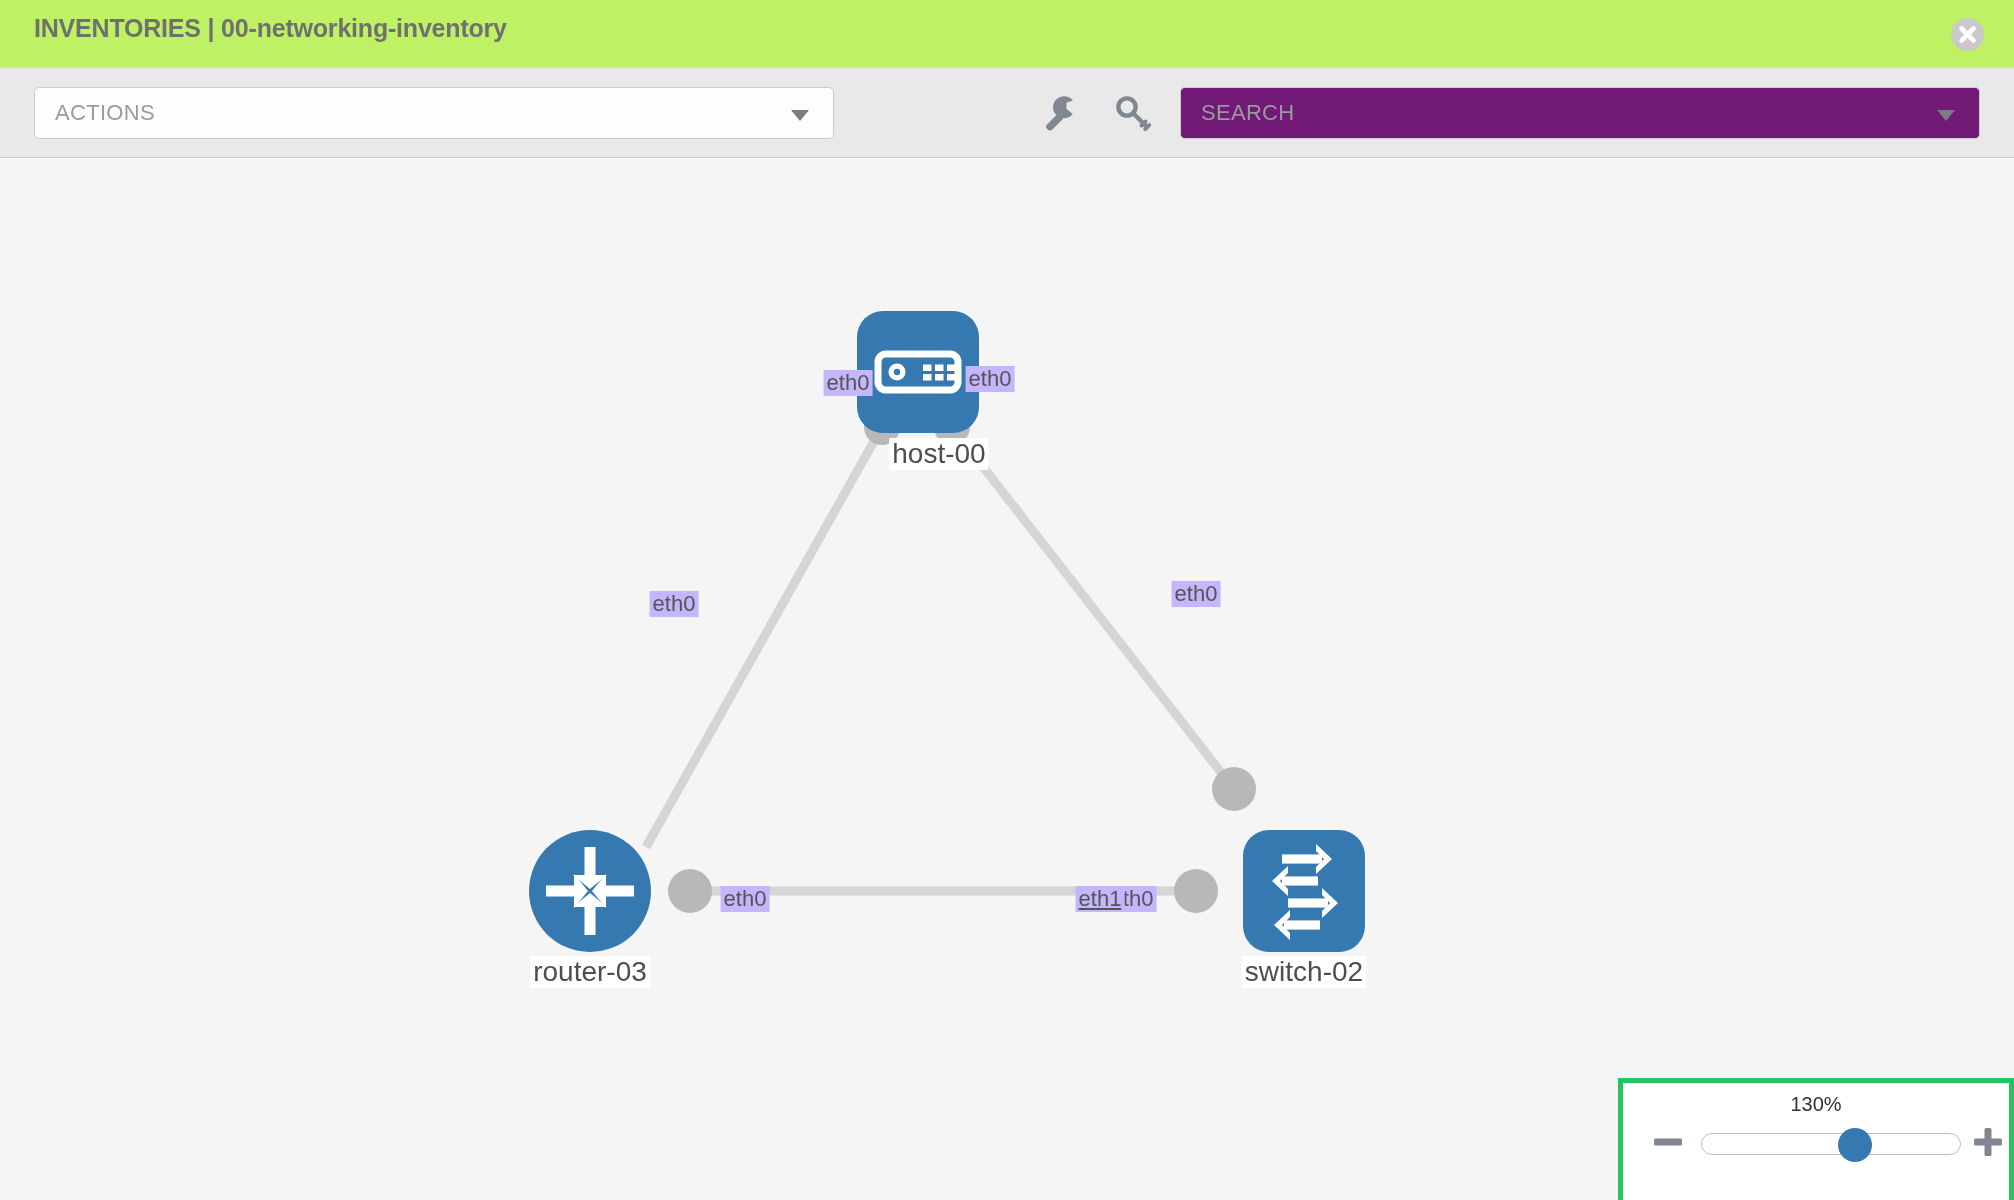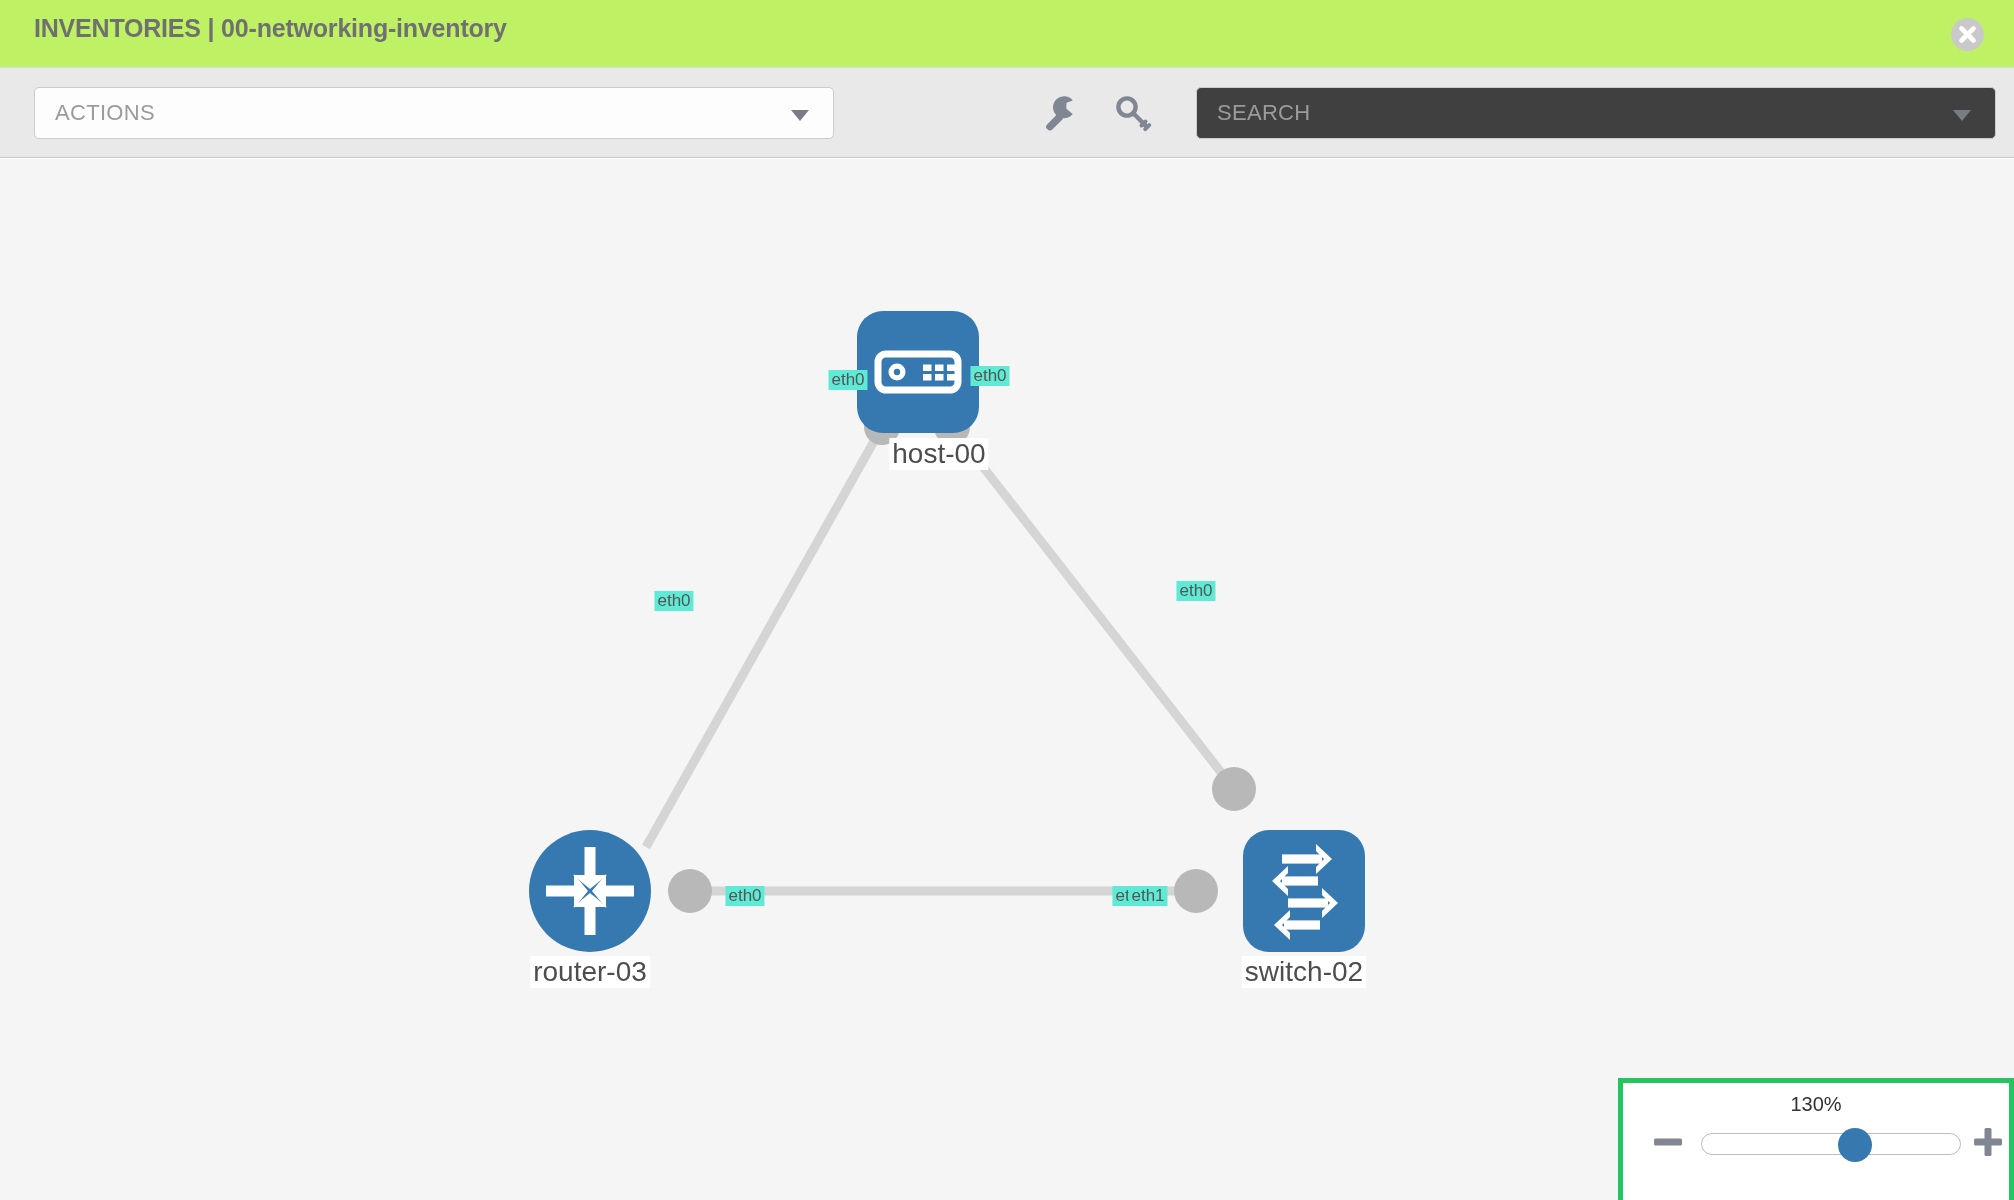--- a/index.html
+++ b/index.html
@@ -79,24 +79,23 @@
     width: 42px; height: 42px;
     cursor: pointer;
   }
   .wrench-icon { left: 1039px; }
   .key-icon { left: 1112px; }
 
   .search-select {
     position: absolute;
     left: 1180px; top: 19px;
     width: 800px; height: 52px;
-    background: #404040;
+    background: #701a75;
     border: 1px solid #cccccc;
     border-radius: 5px;
-    margin-left: 16px;
   }
   .search-select .label {
     position: absolute;
     left: 20px; top: 12px;
     font-size: 22px;
     color: #9b9b9b;
     letter-spacing: 0.3px;
   }
 
   
@@ -118,23 +117,23 @@
     position: absolute;
     font-size: 28px;
     color: #4d4d4d;
     background: #ffffff;
     padding: 0 3px;
     white-space: nowrap;
     transform: translateX(-50%);
   }
   .iface-label {
     position: absolute;
-    font-size: 17px;
+    font-size: 22px;
     color: #555555;
-    background: #5eead4;
+    background: #c4b5fd;
     padding: 0 3px;
     white-space: nowrap;
     transform: translateX(-50%);
   }
 
   
   .zoom-panel {
     position: absolute;
     left: 1618px; top: 1078px;
     width: 396px; height: 152px;
@@ -314,21 +313,21 @@
     <div id="labels-layer">
         <div class="node-label" style="left: 918px; top: 279px; margin-left: 21px;">host-00</div>
         <div class="node-label" style="left: 590px; top: 797px;">router-03</div>
         <div class="node-label" style="left: 1304px; top: 797px;">switch-02</div>
         <div class="iface-label" style="left: 848px; top: 211px;">eth0</div>
         <div class="iface-label" style="left: 674px; top: 432px;">eth0</div>
         <div class="iface-label" style="left: 990px; top: 207px;">eth0</div>
         <div class="iface-label" style="left: 1196px; top: 422px;">eth0</div>
         <div class="iface-label" style="left: 745px; top: 727px;">eth0</div>
         <div class="iface-label" style="left: 1132px; top: 727px;">eth0</div>
-        <div class="iface-label" style="left: 1148px; top: 727px;">eth1</div>
+        <div class="iface-label" style="left: 1100px; top: 727px; text-decoration: underline;">eth1</div>
       </div>
 
     <div class="zoom-panel" style="left:1618px; top:919px;">
       <div class="zoom-value">130%</div>
 
       <div class="zoom-minus">
         <svg width="34" height="34" viewBox="0 0 34 34" aria-hidden="true">
           <rect x="3" y="13.5" width="28" height="7" rx="1.5" fill="#808792"></rect>
         </svg>
       </div>

